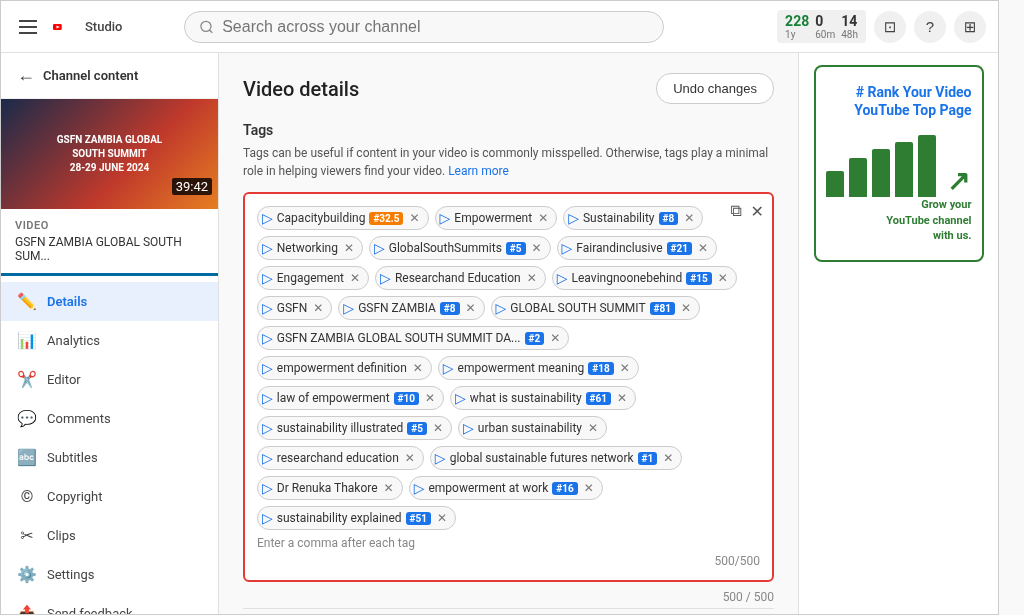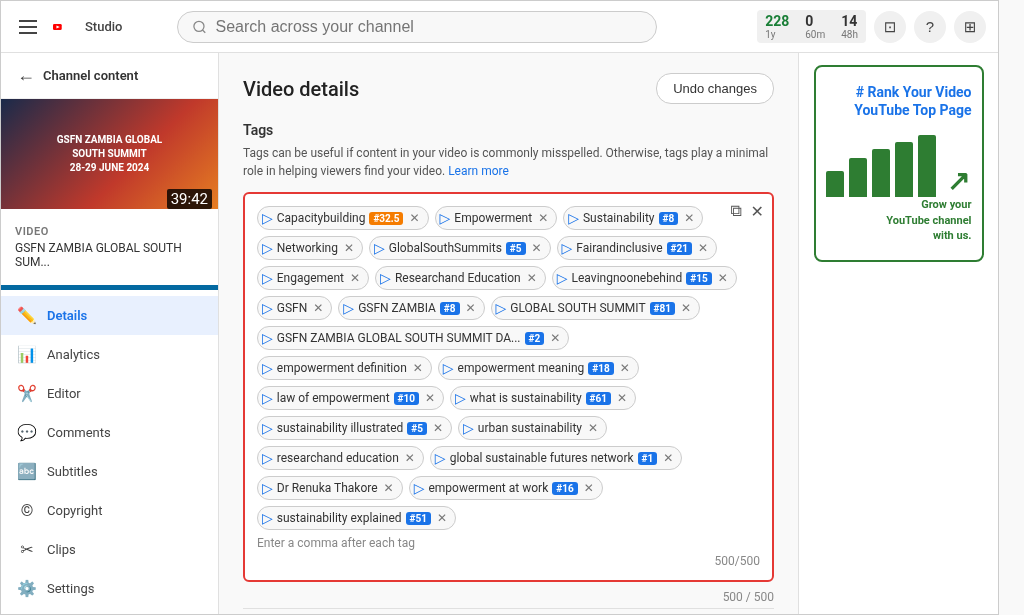--- a/index.html
+++ b/index.html
@@ -15,33 +15,33 @@
 
     
     .hamburger { display: flex; flex-direction: column; gap: 4px; cursor: pointer; padding: 6px; }
     .hamburger span { width: 18px; height: 2px; background: #444; display: block; }
     .yt-logo { display: flex; align-items: center; gap: 4px; text-decoration: none; }
     .yt-icon { width: 28px; height: 20px; }
     .yt-studio-text { font-size: 13px; font-weight: 500; color: #444; }
     .search-bar { flex: 1; display: flex; align-items: center; background: #f8f8f8; border: 1px solid #ccc; border-radius: 20px; padding: 6px 14px; gap: 8px; max-width: 480px; margin: 0 auto; }
     .search-bar input { border: none; background: transparent; outline: none; font-size: 16px; width: 100%; }
     .topbar-right { display: flex; align-items: center; gap: 8px; margin-left: auto; }
-    .stats-box { display: flex; gap: 16px; align-items: center; background: #f0f0f0; border-radius: 4px; padding: 3px 8px; font-size: 11px; }
+    .stats-box { display: flex; gap: 6px; align-items: center; background: #f0f0f0; border-radius: 4px; padding: 3px 8px; font-size: 11px; }
     .stat-num { font-weight: 700; font-size: 14px; }
     .stat-num.green { color: #1a7f37; }
     .stat-label { color: #777; font-size: 10px; }
     .topbar-icon { width: 32px; height: 32px; border-radius: 50%; background: #f0f0f0; display: flex; align-items: center; justify-content: center; cursor: pointer; font-size: 15px; color: #444; border: none; }
 
     
     .sidebar-header { display: flex; align-items: center; gap: 8px; padding: 12px 16px; border-bottom: 1px solid #f0f0f0; }
     .back-btn { background: none; border: none; cursor: pointer; font-size: 18px; color: #444; }
     .sidebar-title { font-size: 13px; font-weight: 600; color: #333; }
     .video-thumb { width: 100%; height: 110px; background: #1a1a2e; position: relative; overflow: hidden; }
-    .video-duration { position: absolute; bottom: 0; right: 6px; background: rgba(0,0,0,0.8); color: #fff; font-size: 15px; padding: 1px 4px; border-radius: 2px; }
-    .video-meta { padding: 16px 14px; border-bottom: 5px solid #0369a1; }
+    .video-duration { position: absolute; bottom: 14px; right: 6px; background: rgba(0,0,0,0.8); color: #fff; font-size: 13px; padding: 1px 4px; border-radius: 2px; }
+    .video-meta { padding: 10px 14px; border-bottom: 3px solid #0369a1; }
     .video-meta .label { font-size: 11px; color: #777; text-transform: uppercase; font-weight: 600; letter-spacing: 0.5px; }
     .video-meta .title { font-size: 12px; color: #333; margin-top: 3px; }
     .sidebar-nav { padding: 6px 0; }
     .nav-item { display: flex; align-items: center; gap: 10px; padding: 10px 16px; cursor: pointer; border-radius: 0; font-size: 13px; color: #444; transition: background 0.15s; }
     .nav-item.active { background: #e8f0fe; color: #1a73e8; font-weight: 600; }
     .nav-item .nav-icon { width: 20px; text-align: center; font-size: 16px; }
 
     
     .page-header { display: flex; align-items: center; justify-content: space-between; margin-bottom: 18px; }
     .page-title { font-size: 20px; font-weight: 500; color: #222; }

